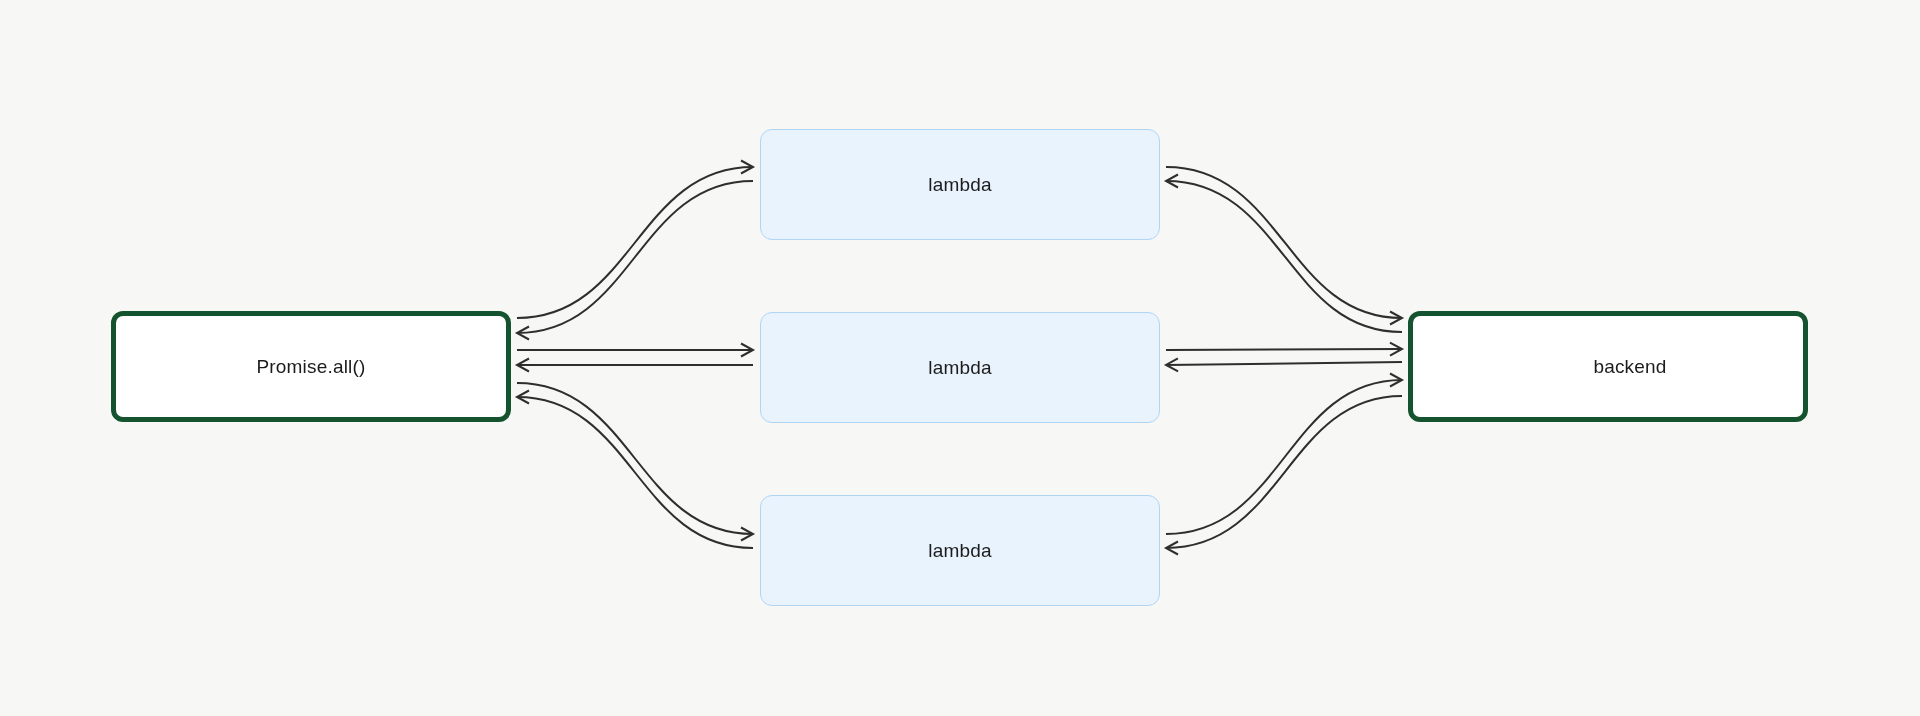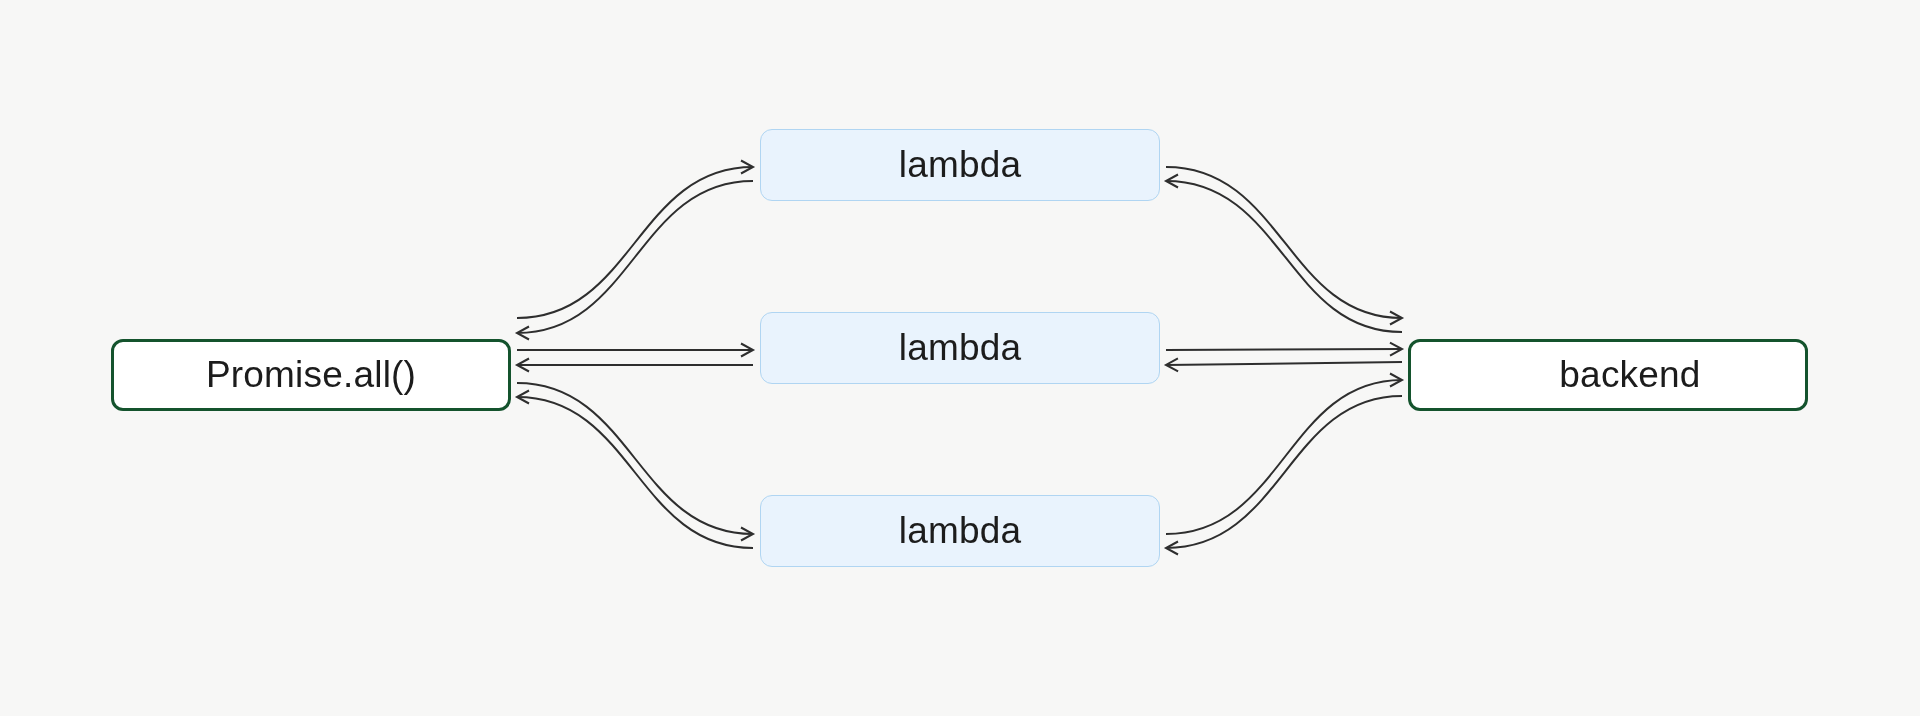--- a/index.html
+++ b/index.html
@@ -28,34 +28,33 @@
     pointer-events: none;
   }
   .edges-svg path.edge {
     fill: none;
     stroke: #2e2e2e;
     stroke-width: 2;
   }
   .node {
     position: absolute;
     width: 400px;
-    height: 72px;
+    height: 111px;
     box-sizing: border-box;
     border-radius: 12px;
     display: flex;
     align-items: center;
     justify-content: center;
-    font-size: 37px;
+    font-size: 19px;
     color: #1c1c1c;
     letter-spacing: 0.2px;
   }
   .node--plain {
     background: #ffffff;
-    border: 3px solid #14532d;
-    margin-top: 28px;
+    border: 5px solid #14532d;
   }
   .node--accent {
     background: #e9f3fd;
     border: 1px solid #b0d5f2;
   }
   #node-promise { left: 111px; top: 311px; }
   #node-lambda-1 { left: 760px; top: 129px; }
   #node-lambda-2 { left: 760px; top: 312px; }
   #node-lambda-3 { left: 760px; top: 495px; }
   #node-backend { left: 1408px; top: 311px; padding-left: 44px; }

